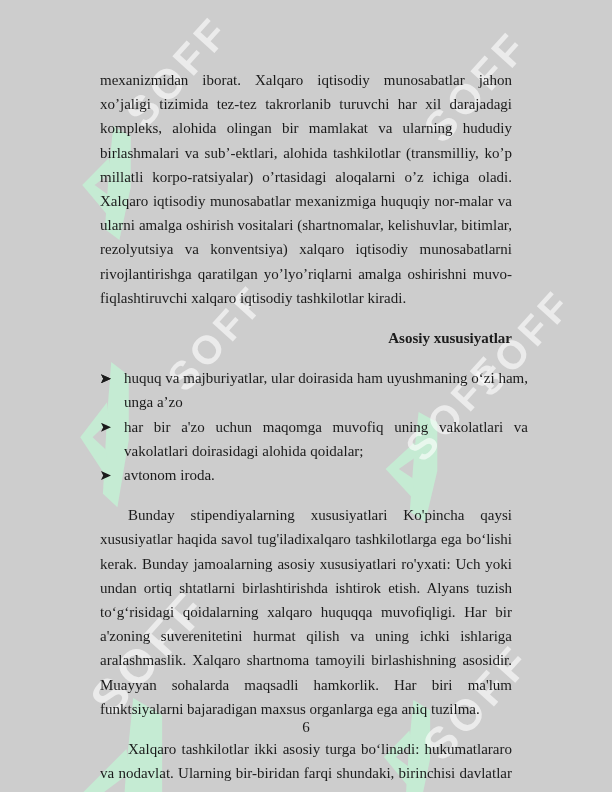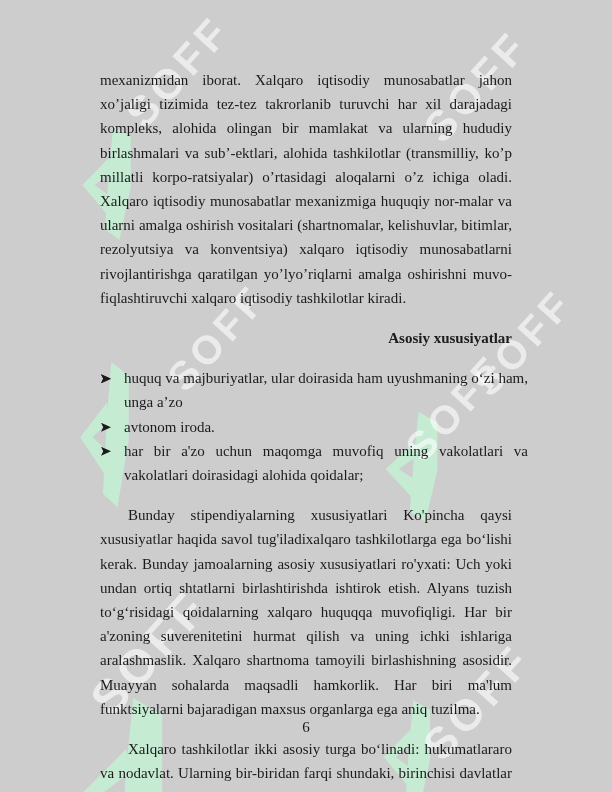--- a/index.html
+++ b/index.html
@@ -131,25 +131,25 @@
     <ul class="arrow-list">
       <li>
         <span class="bullet-arrow"></span>
       </li>
       <li>
         <span class="bullet-arrow"></span>
         <span>huquq va majburiyatlar, ular doirasida ham uyushmaning o‘zi ham, unga a’zo</span>
       </li>
       <li>
         <span class="bullet-arrow"></span>
-        <span>avtonom iroda.</span>
+        <span>har bir a'zo uchun maqomga muvofiq uning vakolatlari va vakolatlari doirasidagi alohida qoidalar;</span>
       </li>
       <li>
         <span class="bullet-arrow"></span>
-        <span>har bir a'zo uchun maqomga muvofiq uning vakolatlari va vakolatlari doirasidagi alohida qoidalar;</span>
+        <span>avtonom iroda.</span>
       </li>
     </ul>
 
     <p class="indent">Bunday stipendiyalarning xususiyatlari Ko'pincha qaysi xususiyatlar haqida savol tug'iladixalqaro tashkilotlarga ega bo‘lishi kerak. Bunday jamoalarning asosiy xususiyatlari ro'yxati: Uch yoki undan ortiq shtatlarni birlashtirishda ishtirok etish. Alyans tuzish to‘g‘risidagi qoidalarning xalqaro huquqqa muvofiqligi. Har bir a'zoning suverenitetini hurmat qilish va uning ichki ishlariga aralashmaslik. Xalqaro shartnoma tamoyili birlashishning asosidir. Muayyan sohalarda maqsadli hamkorlik. Har biri ma'lum funktsiyalarni bajaradigan maxsus organlarga ega aniq tuzilma.</p>
 
     <p class="indent">Xalqaro tashkilotlar ikki asosiy turga bo‘linadi: hukumatlararo va nodavlat. Ularning bir-biridan farqi shundaki, birinchisi davlatlar yoki vakolatli organlar</p>
   </div>
 
   <div class="page-number">6</div>
 </div>

